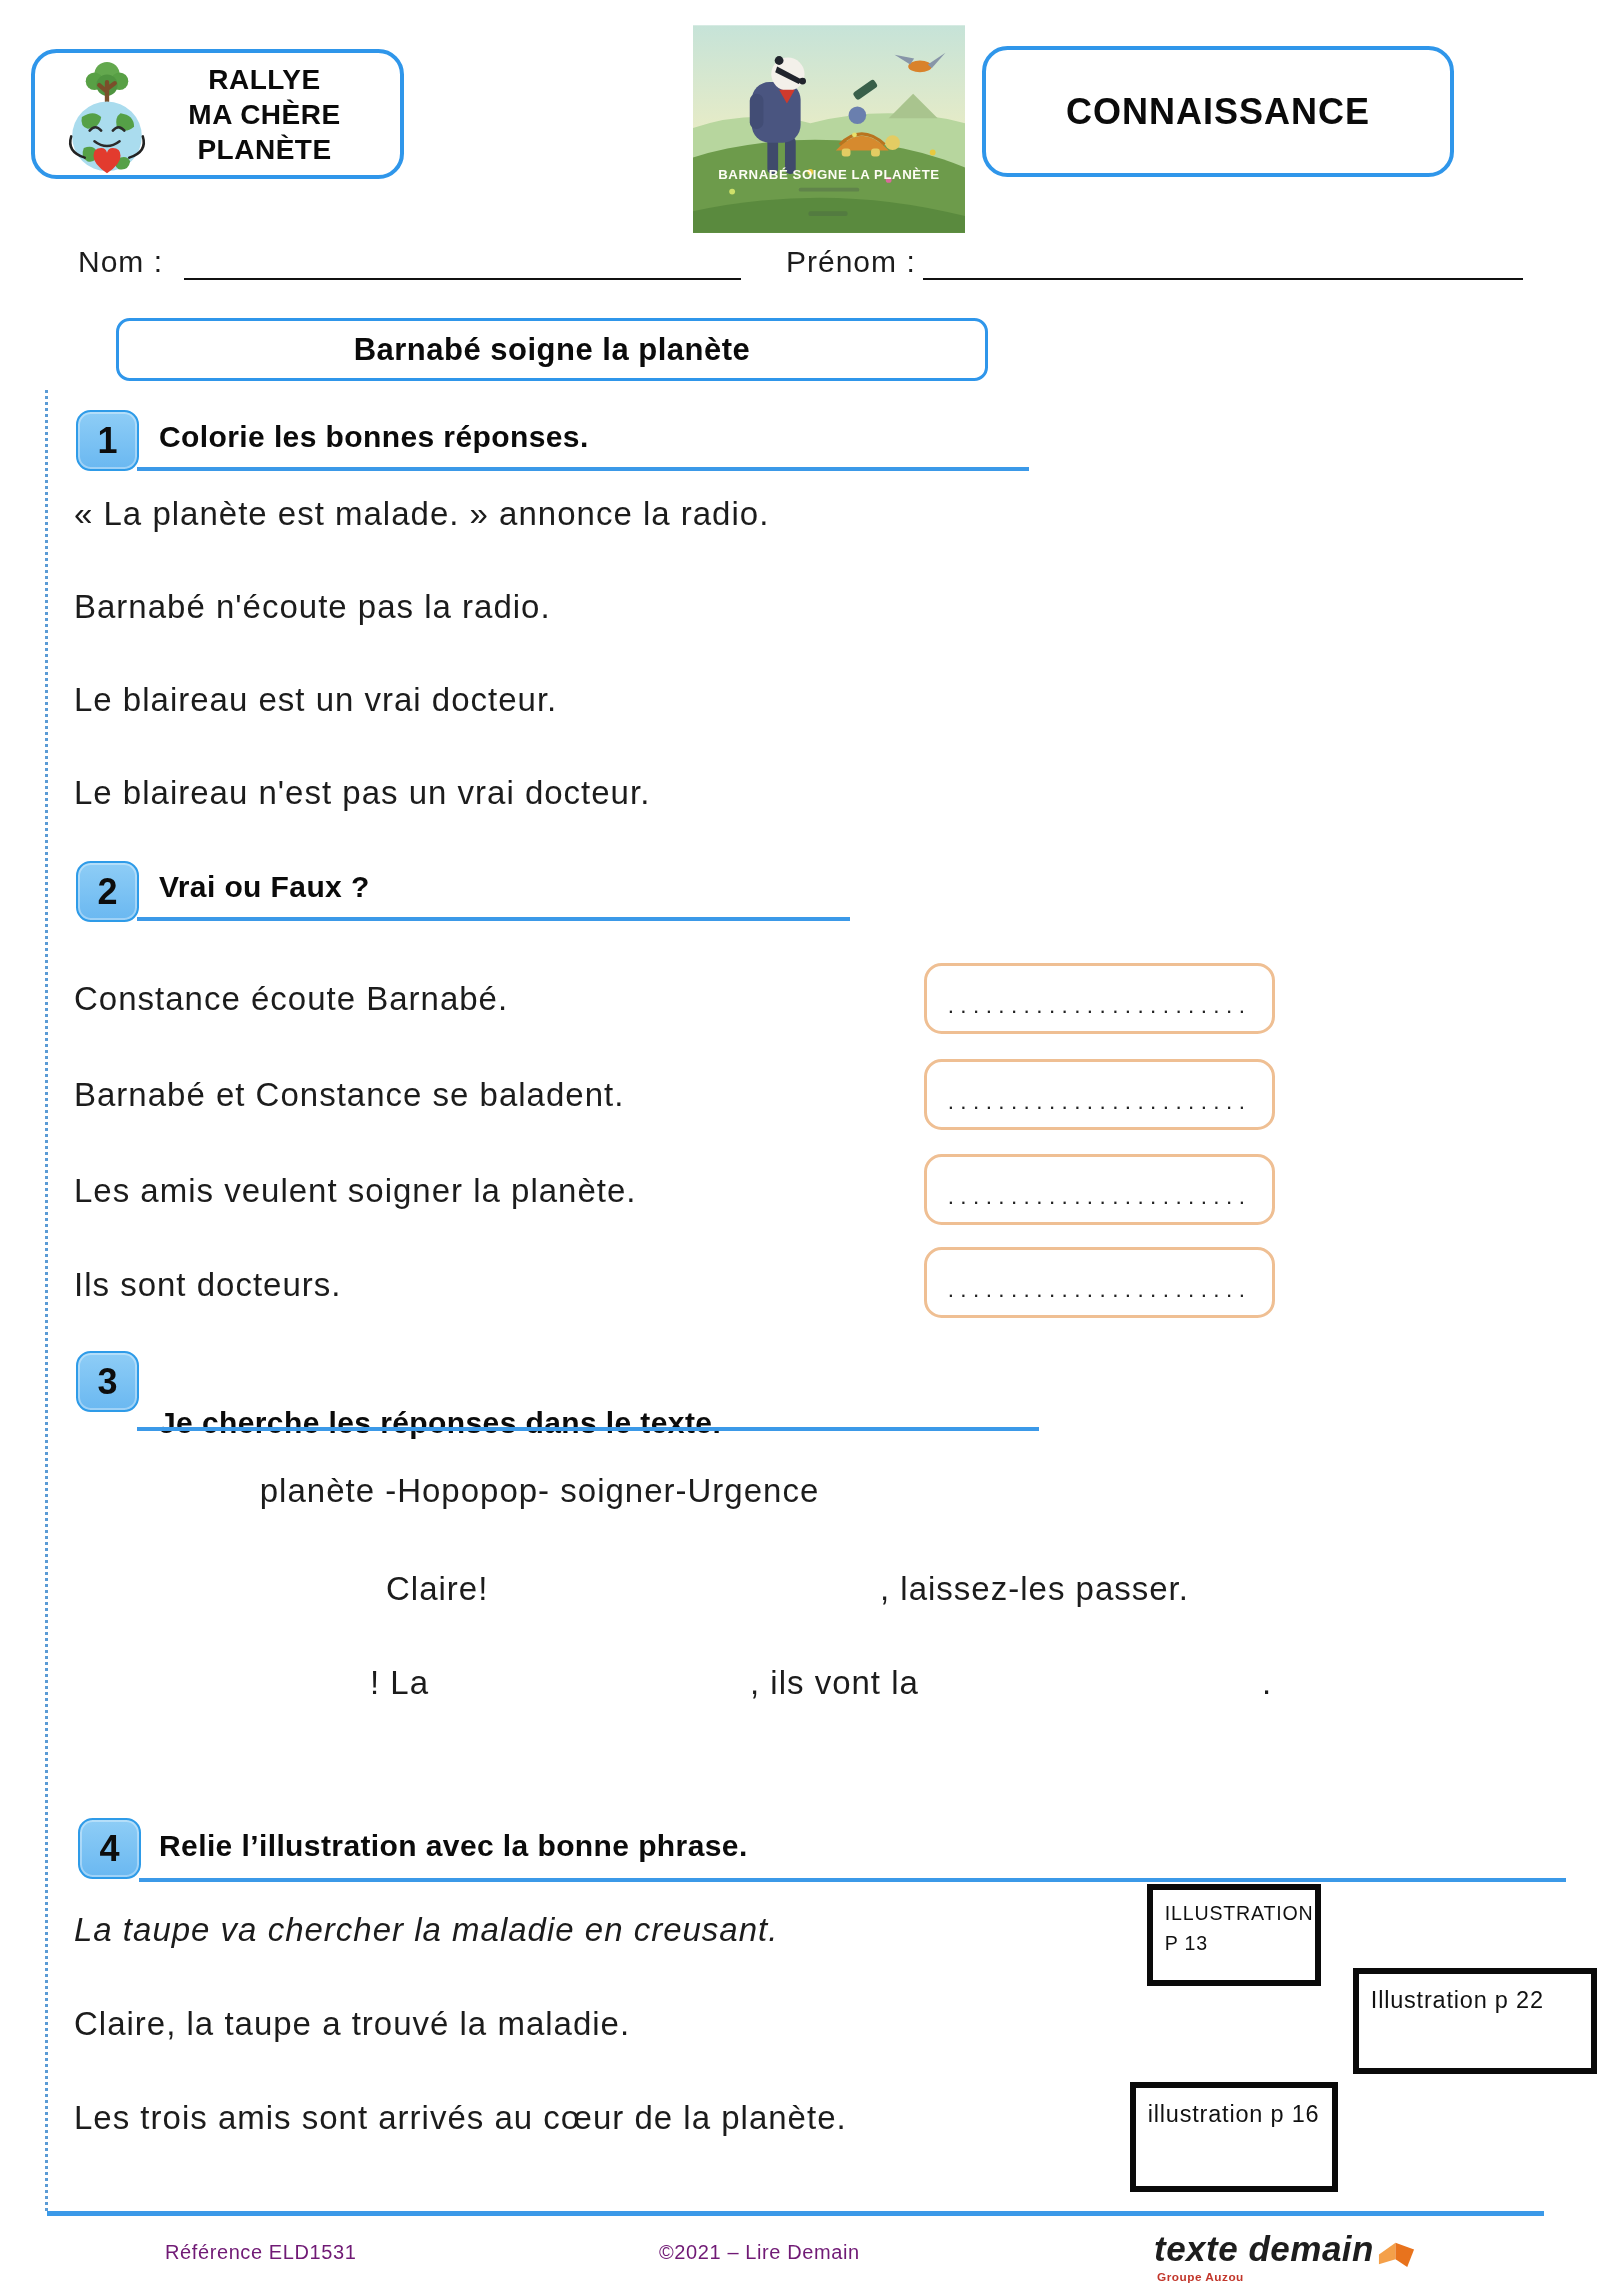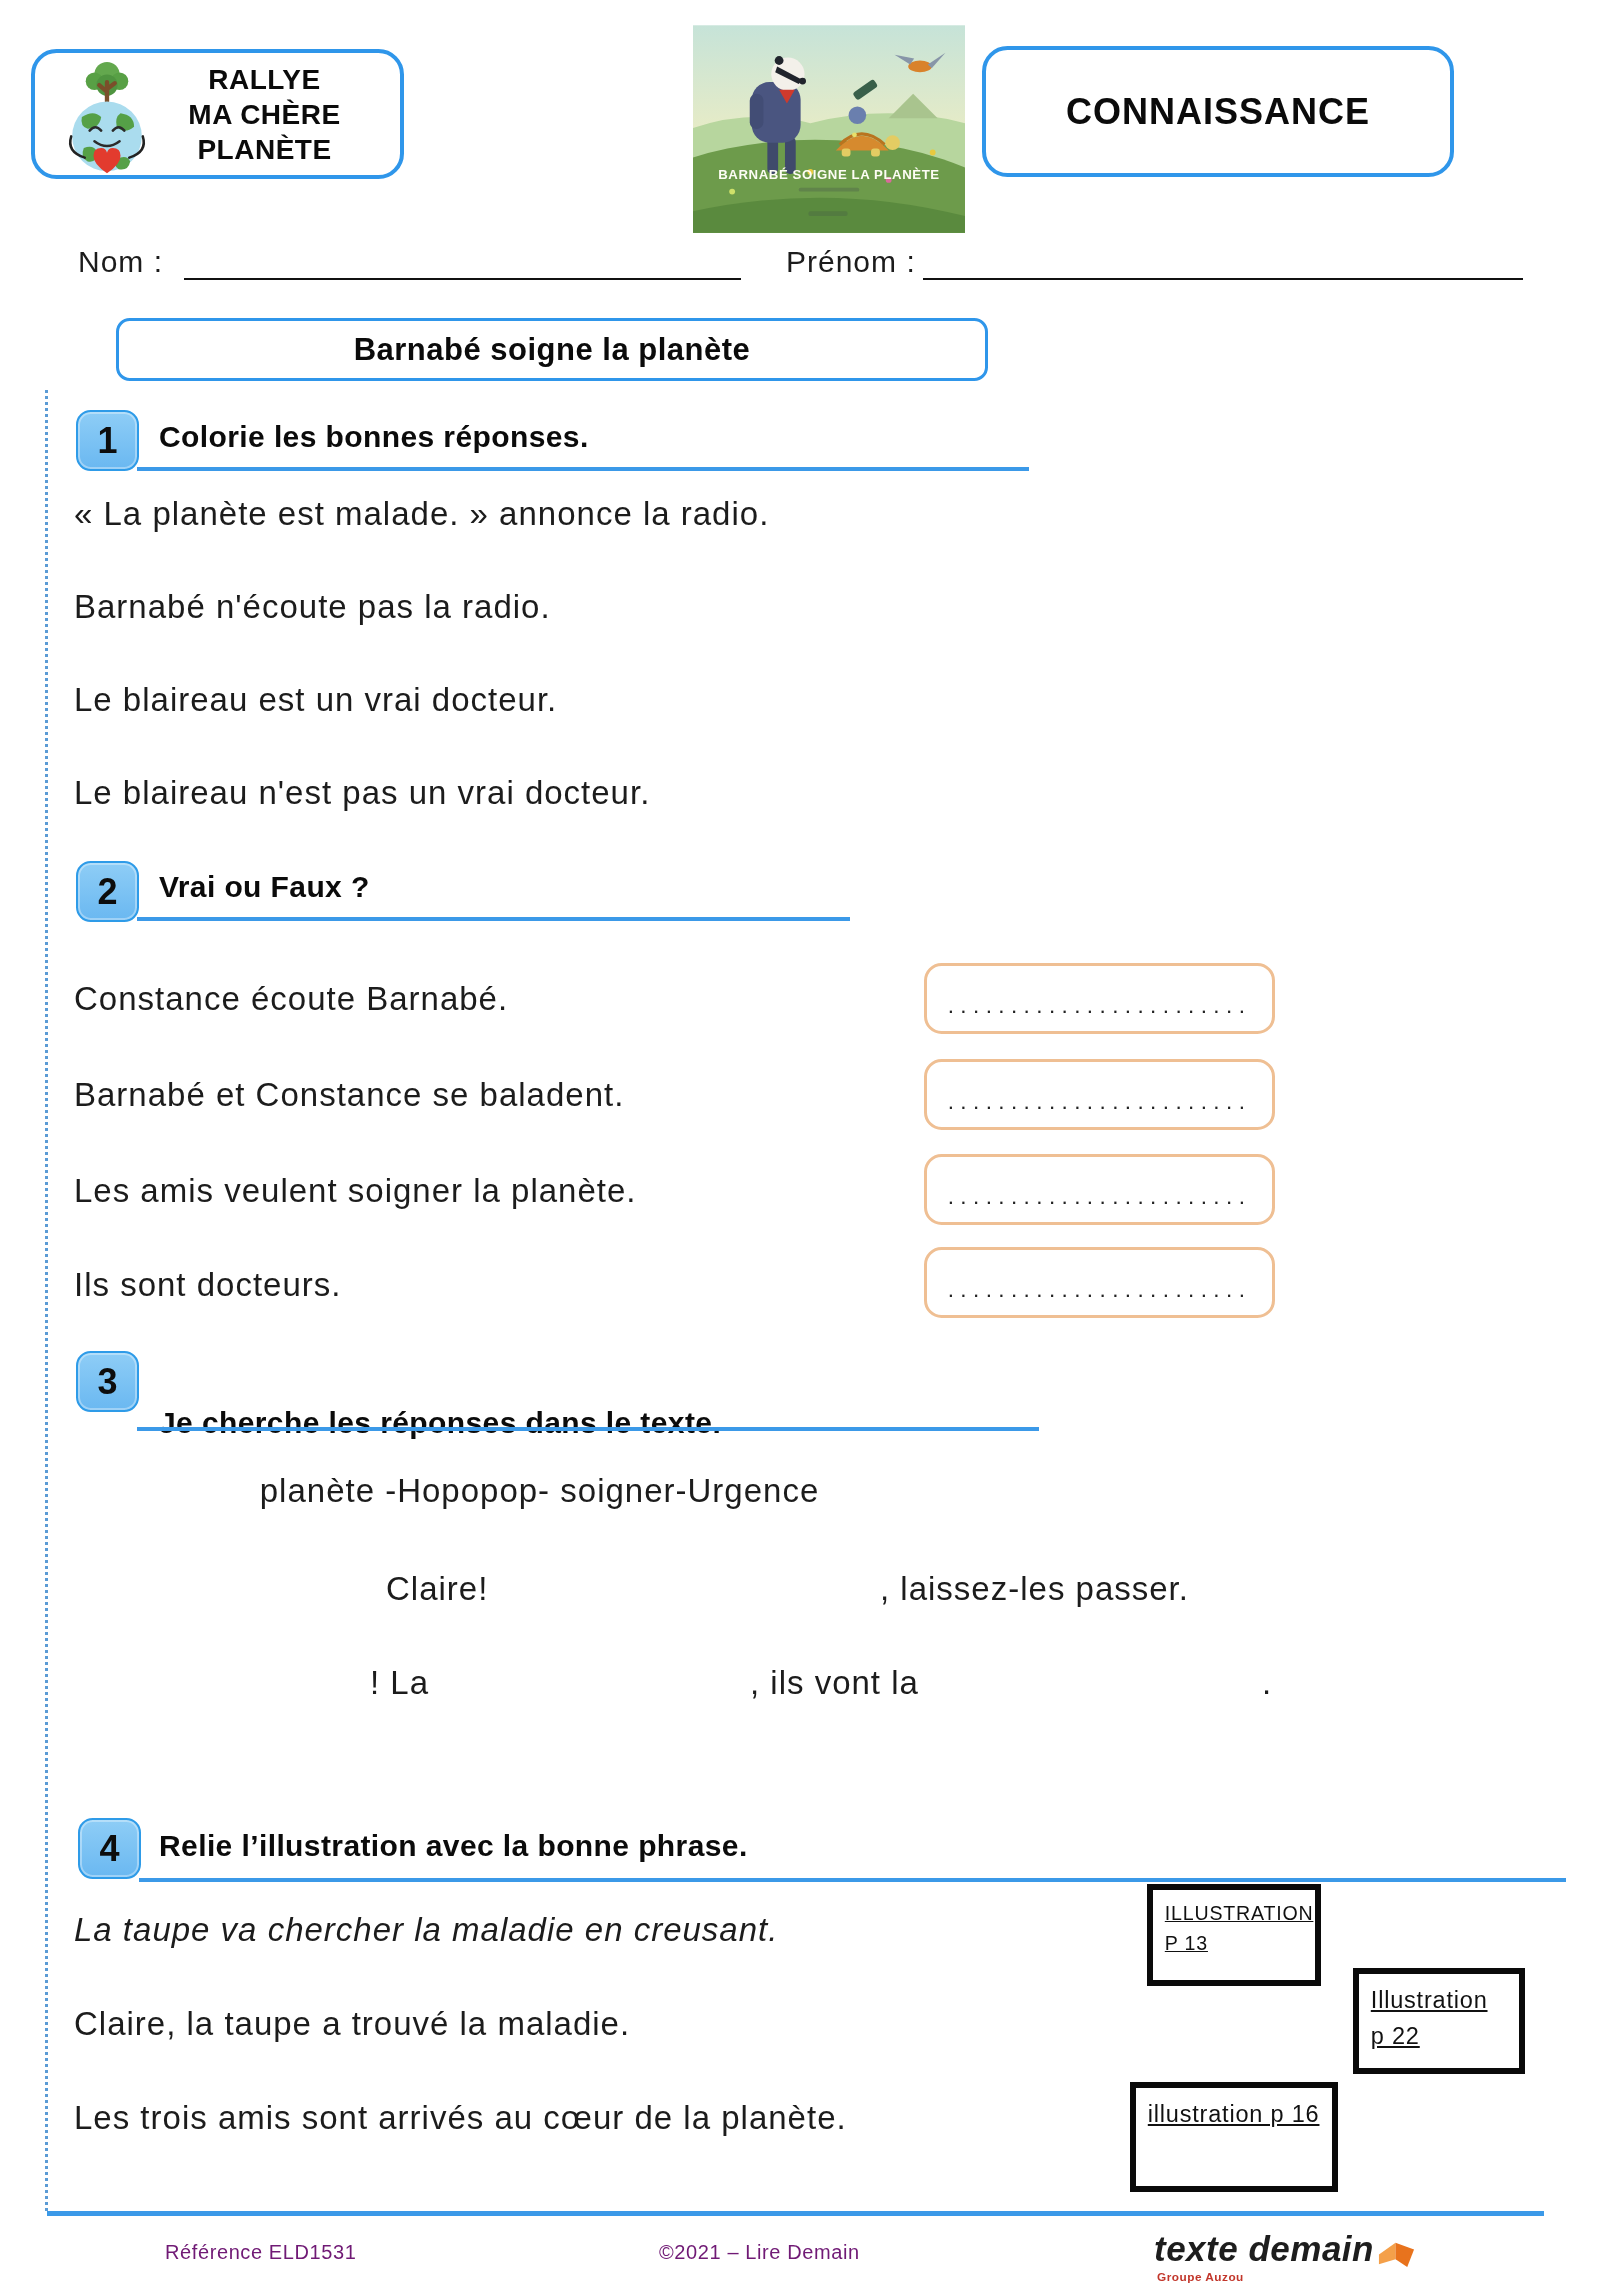--- a/index.html
+++ b/index.html
@@ -45,21 +45,21 @@
   
   .answer-box{
     position:absolute; left:924px; width:345px; height:65px;
     border:3.9px solid #efbf93; border-radius:17.6px; background:#fff;
     display:flex; align-items:flex-end; justify-content:center;
   }
   .answer-box span{ font-size:22.5px; letter-spacing:6.4px; color:#222; padding-bottom:11.8px; overflow:hidden; white-space:nowrap;}
 
   
   .ill-box{ position:absolute; border:6.9px solid #0a0a0a; background:#fff; padding:7.8px 11.8px; box-sizing:border-box;}
-  .ill-box .l1{ font-size:19.6px; letter-spacing:0.8px; color:#111; line-height:1.55;text-decoration:underline;}
+  .ill-box .l1{ font-size:19.6px; letter-spacing:0.8px; color:#111; line-height:1.55;}
 
   
   .footer-line{ position:absolute; height:4.9px; background:#3b99e8;}
   .footer-text{ position:absolute; font-size:20px; letter-spacing:0.6px; color:#701a75; white-space:nowrap;text-align:right;}
   .lire-demain{ position:absolute; display:flex; align-items:flex-start;}
   .lire-demain .wordmark{ font-style:italic; font-weight:bold; font-size:35px; color:#1d1d1d; letter-spacing:0.5px; line-height:1;}
   .groupe-auzou{ position:absolute; font-size:11.8px; font-weight:bold; color:#c2362b; letter-spacing:0.5px;}
 
   .dotted-margin{ position:absolute; border-left:3.9px dotted #5b9bd5;}
 </style>
@@ -209,21 +209,21 @@
   <div class="sec-underline" style="left:139px; top:1878px; width:1427px;"></div>
 
   <div class="sentence" style="left:74px; top:1911px;font-style:italic;">La taupe va chercher la maladie en creusant.</div>
   <div class="sentence" style="left:74px; top:2099px;">Les trois amis sont arrivés au cœur de la planète.</div>
   <div class="sentence" style="left:74px; top:2005px;">Claire, la taupe a trouvé la maladie.</div>
 
   <div class="ill-box" style="left:1147px; top:1884px; width:174px; height:102px;">
     <div class="l1">ILLUSTRATION</div>
     <div class="l1">P 13</div>
   </div>
-  <div class="ill-box" style="left:1353px; top:1968px; width:172px; height:106px;">
+  <div class="ill-box" style="left:1353px; top:1968px; width:244px; height:106px;">
     <div class="l1" style="font-size:23.5px;">Illustration p 22</div>
   </div>
   <div class="ill-box" style="left:1130px; top:2082px; width:208px; height:110px;">
     <div class="l1" style="font-size:23.5px;">illustration p 16</div>
   </div>
 
   <div class="footer-line" style="left:47px; top:2211px; width:1497px;"></div>
   <div class="footer-text" style="left:165px; top:2241px;">Référence ELD1531</div>
   <div class="footer-text" style="left:659px; top:2241px;">©2021 – Lire Demain</div>
 

